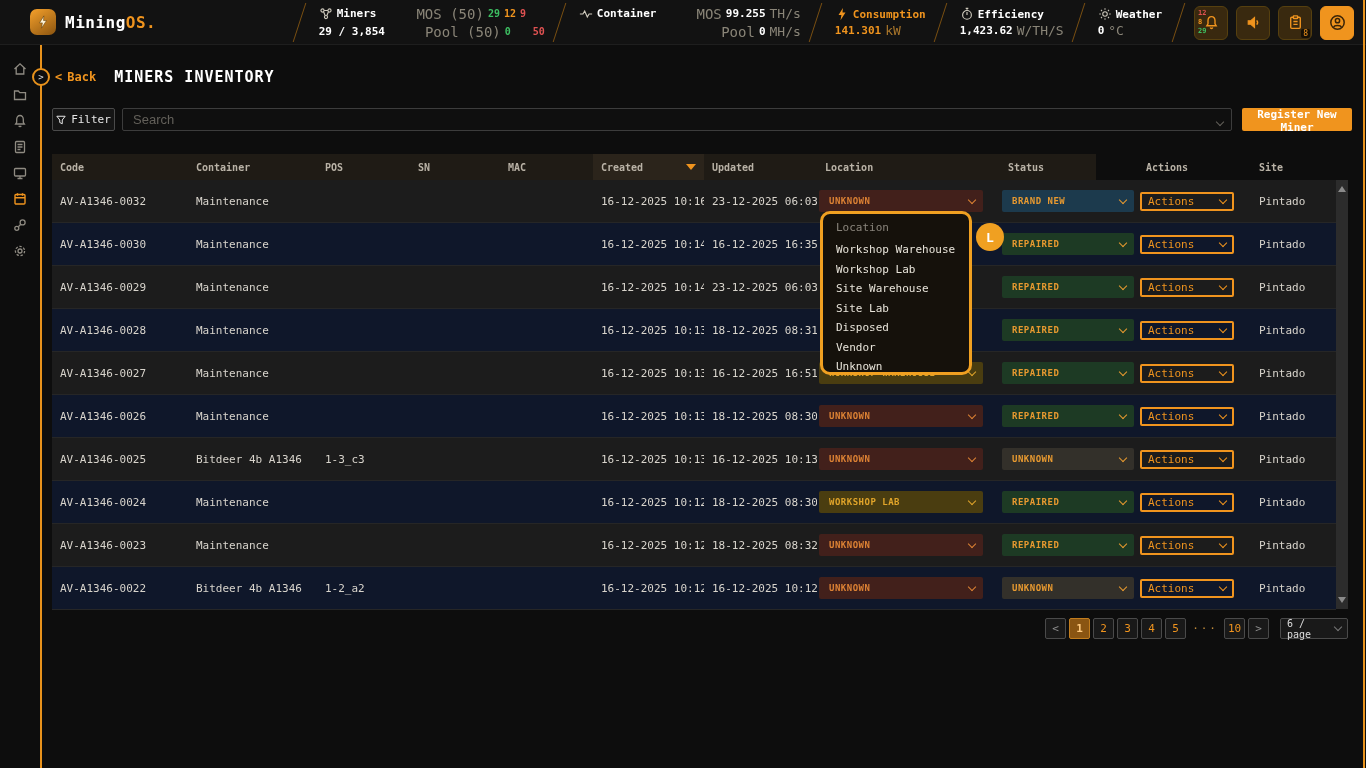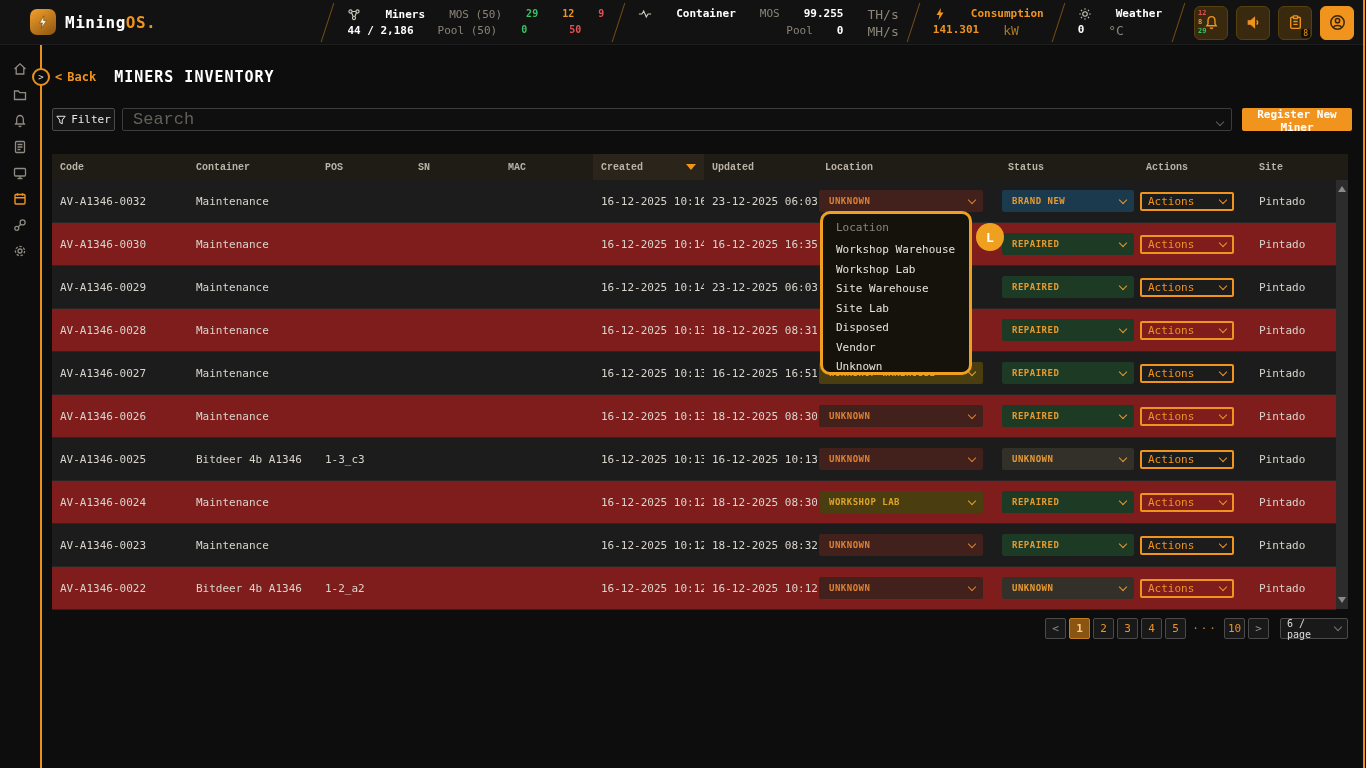--- a/index.html
+++ b/index.html
@@ -16,23 +16,23 @@
   .brand-logo { width:26px; height:26px; border-radius:7px;
     background:linear-gradient(145deg,#f6a12b,#8a5410); display:flex; align-items:center; justify-content:center; }
   .brand-logo svg { width:14px; height:14px; }
   .brand-text { font-size:16px; font-weight:bold; color:#fff; letter-spacing:.5px; }
   .brand-text .accent { color:#f0941e; }
   #stats { position:absolute; right:0; top:0; height:45px; display:flex; align-items:stretch; }
   .stat { position:relative; display:flex; flex-direction:column; justify-content:center;
     padding:0 14px 0 20px; gap:2px; }
   .stat::before { content:""; position:absolute; left:0; top:3px; bottom:3px; width:1px;
     background:#7a5012; transform:skewX(-18deg); }
-  .srow { display:flex; gap:24px; font-size:10px; white-space:nowrap; }
+  .srow { display:flex; align-items:center; gap:4px; font-size:10px; white-space:nowrap; }
   .slabel { color:#fff; font-weight:bold; font-size:11px; }
-  .ssub { color:#8a8578; font-size:11px; }
+  .ssub { color:#8a8578; font-size:14px;margin-left:36px; }
   .sval { color:#fff; font-weight:bold; font-size:11px; }
   .sunit { color:#8a8578; font-size:13px; }
   .green { color:#3dbf62; font-weight:bold; }
   .orange { color:#f0941e; font-weight:bold; }
   .red { color:#e05252; font-weight:bold; }
   .stat-icon { width:14px; height:14px; }
   .cons .slabel, .cons .sval { color:#f0941e; }
   .cons .sunit { color:#a8украй7520; }
   #icon-buttons { display:flex; align-items:center; gap:8px; padding:0 12px 0 18px; position:relative; }
   #icon-buttons::before { content:""; position:absolute; left:2px; top:3px; bottom:3px; width:1px;
@@ -60,39 +60,39 @@
   #back-row { position:absolute; left:55px; top:68px; display:flex; align-items:center; gap:8px; }
   #back-link { color:#f0941e; font-size:12px; font-weight:bold; cursor:pointer; display:flex; gap:5px; }
   #page-title { color:#fff; font-size:15px; font-weight:bold; letter-spacing:1px; margin-left:10px; }
   
   #filter-btn { position:absolute; left:52px; top:108px; width:63px; height:23px;
     background:#151515; border:1px solid #4a4a4a; border-radius:2px; color:#e8e8e8;
     font-size:11px; display:flex; align-items:center; justify-content:center; gap:5px; cursor:pointer; }
   #search-box { position:absolute; left:122px; top:108px; width:1110px; height:23px;
     background:#0f0f0f; border:1px solid #3c3c3c; border-radius:2px; display:flex; align-items:center; }
   #search-input { flex:1; background:transparent; border:none; outline:none; color:#bbb;
-    font-size:17px; padding:0 10px; font-family:Liberation Mono, monospace; }
+    font-size:13px; padding:0 10px; font-family:Liberation Sans, sans-serif; }
   #search-input::placeholder { color:#63605a; }
   #search-chevron { color:#63605a; margin-right:8px; }
   #register-btn { position:absolute; left:1242px; top:108px; width:110px; height:23px;
     background:#f0941e; border:none; border-radius:2px; color:#fff; font-weight:bold;
     font-size:11px; font-family:inherit; cursor:pointer; }
   
-  #thead { position:absolute; left:52px; top:154px; width:1296px; height:26px;
+  #thead { position:absolute; left:52px; top:154px; width:1044px; height:26px;
     background:#1f1b15; display:grid; align-items:center;
     grid-template-columns:136px 129px 93px 90px 93px 111px 113px 183px 138px 113px 1fr;
-    font-size:10px; color:#b9b2a6; font-weight:bold;font-family:Liberation Mono, monospace; }
+    font-size:10px; color:#b9b2a6; font-weight:bold; }
   .hcell { padding-left:8px; height:100%; display:flex; align-items:center; }
   .hcell.sorted { background:#2b241b; justify-content:space-between; padding-right:8px;align-items:center; }
   .sort-arrow { width:0; height:0; border-left:5px solid transparent; border-right:5px solid transparent;
     border-top:6px solid #f0941e; }
   #tbody { position:absolute; left:52px; top:180px; width:1284px; }
   .trow { display:grid; grid-template-columns:136px 129px 93px 90px 93px 111px 113px 183px 138px 113px 85px;
     height:43px; align-items:center; font-size:11px; color:#d8d4cc;
-    border-bottom:1px solid #262626; background:#7f1d1d; }
+    border-bottom:1px solid #262626; background:#0f172a; }
   .trow.odd { background:#1c1c1c; }
   .tcell { padding-left:8px; overflow:hidden; white-space:nowrap; }
   .badge { width:164px; height:22px; margin-left:2px; border-radius:2px; display:flex;
     align-items:center; justify-content:space-between; padding:0 8px 0 10px;
     font-size:9px; font-weight:bold; letter-spacing:.5px; cursor:pointer; }
   .badge.status { width:132px; }
   .chev { width:6px; height:6px; border-right:1.5px solid currentColor; border-bottom:1.5px solid currentColor;
     transform:rotate(45deg); margin-top:-3px; flex:none; }
   .b-loc-unknown { background:#42201b; color:#dd8234; }
   .b-loc-workshop { background:#4a3d10; color:#e0a42a; }
@@ -158,21 +158,21 @@
               <circle cx="8" cy="11.5" r="1.8"></circle>
             <path d="M5.2 5.5 L7 9.8 M10.8 5.5 L9 9.8 M5.8 4 H10.2"></path>
           </svg>
           <span class="slabel">Miners</span>
           <span class="ssub">MOS (50)</span>
           <span class="green">29</span>
           <span class="orange">12</span>
           <span class="red">9</span>
         </div>
         <div class="srow">
-          <span class="sval">44 / 2,186</span>
+          <span class="sval">29 / 3,854</span>
           <span class="ssub">Pool (50)</span>
           <span class="green">0</span>
           <span class="red" style="margin-left:18px">50</span>
         </div>
       </div>
 
       <div class="stat">
         <div class="srow">
           <svg class="stat-icon" viewBox="0 0 16 16" fill="none" stroke="#cfcabd" stroke-width="1.3">
             <path d="M1 8 H4.5 L6.5 4.5 L9.5 11.5 L11.5 8 H15"></path>
@@ -195,20 +195,33 @@
               <path d="M9 1 L4 9 H7.3 L6.3 15 L12 6.3 H8.6 Z" fill="#f0941e"></path>
             </svg>
           <span class="slabel">Consumption</span>
         </div>
         <div class="srow">
           <span class="sval" style="color:#f0941e">141.301</span>
           <span class="sunit" style="color:#a8752a">kW</span>
         </div>
       </div>
 
+      <div class="stat">
+        <div class="srow">
+          <svg class="stat-icon" viewBox="0 0 16 16" fill="none" stroke="#cfcabd" stroke-width="1.3">
+            <circle cx="8" cy="9" r="5"></circle>
+              <path d="M8 9 V5.8 M8 1.5 V3 M6.5 1.5 H9.5"></path>
+          </svg>
+          <span class="slabel">Efficiency</span>
+        </div>
+        <div class="srow">
+          <span class="sval">1,423.62</span>
+          <span class="sunit">W/TH/S</span>
+        </div>
+      </div>
 
       <div class="stat">
         <div class="srow">
           <svg class="stat-icon" viewBox="0 0 16 16" fill="none" stroke="#cfcabd" stroke-width="1.2">
             <circle cx="8" cy="8" r="2.6"></circle>
             <path d="M8 1.5 V3.2 M8 12.8 V14.5 M1.5 8 H3.2 M12.8 8 H14.5 M3.4 3.4 L4.6 4.6 M11.4 11.4 L12.6 12.6 M12.6 3.4 L11.4 4.6 M4.6 11.4 L3.4 12.6"></path>
           </svg>
           <span class="slabel">Weather</span>
         </div>
         <div class="srow">

